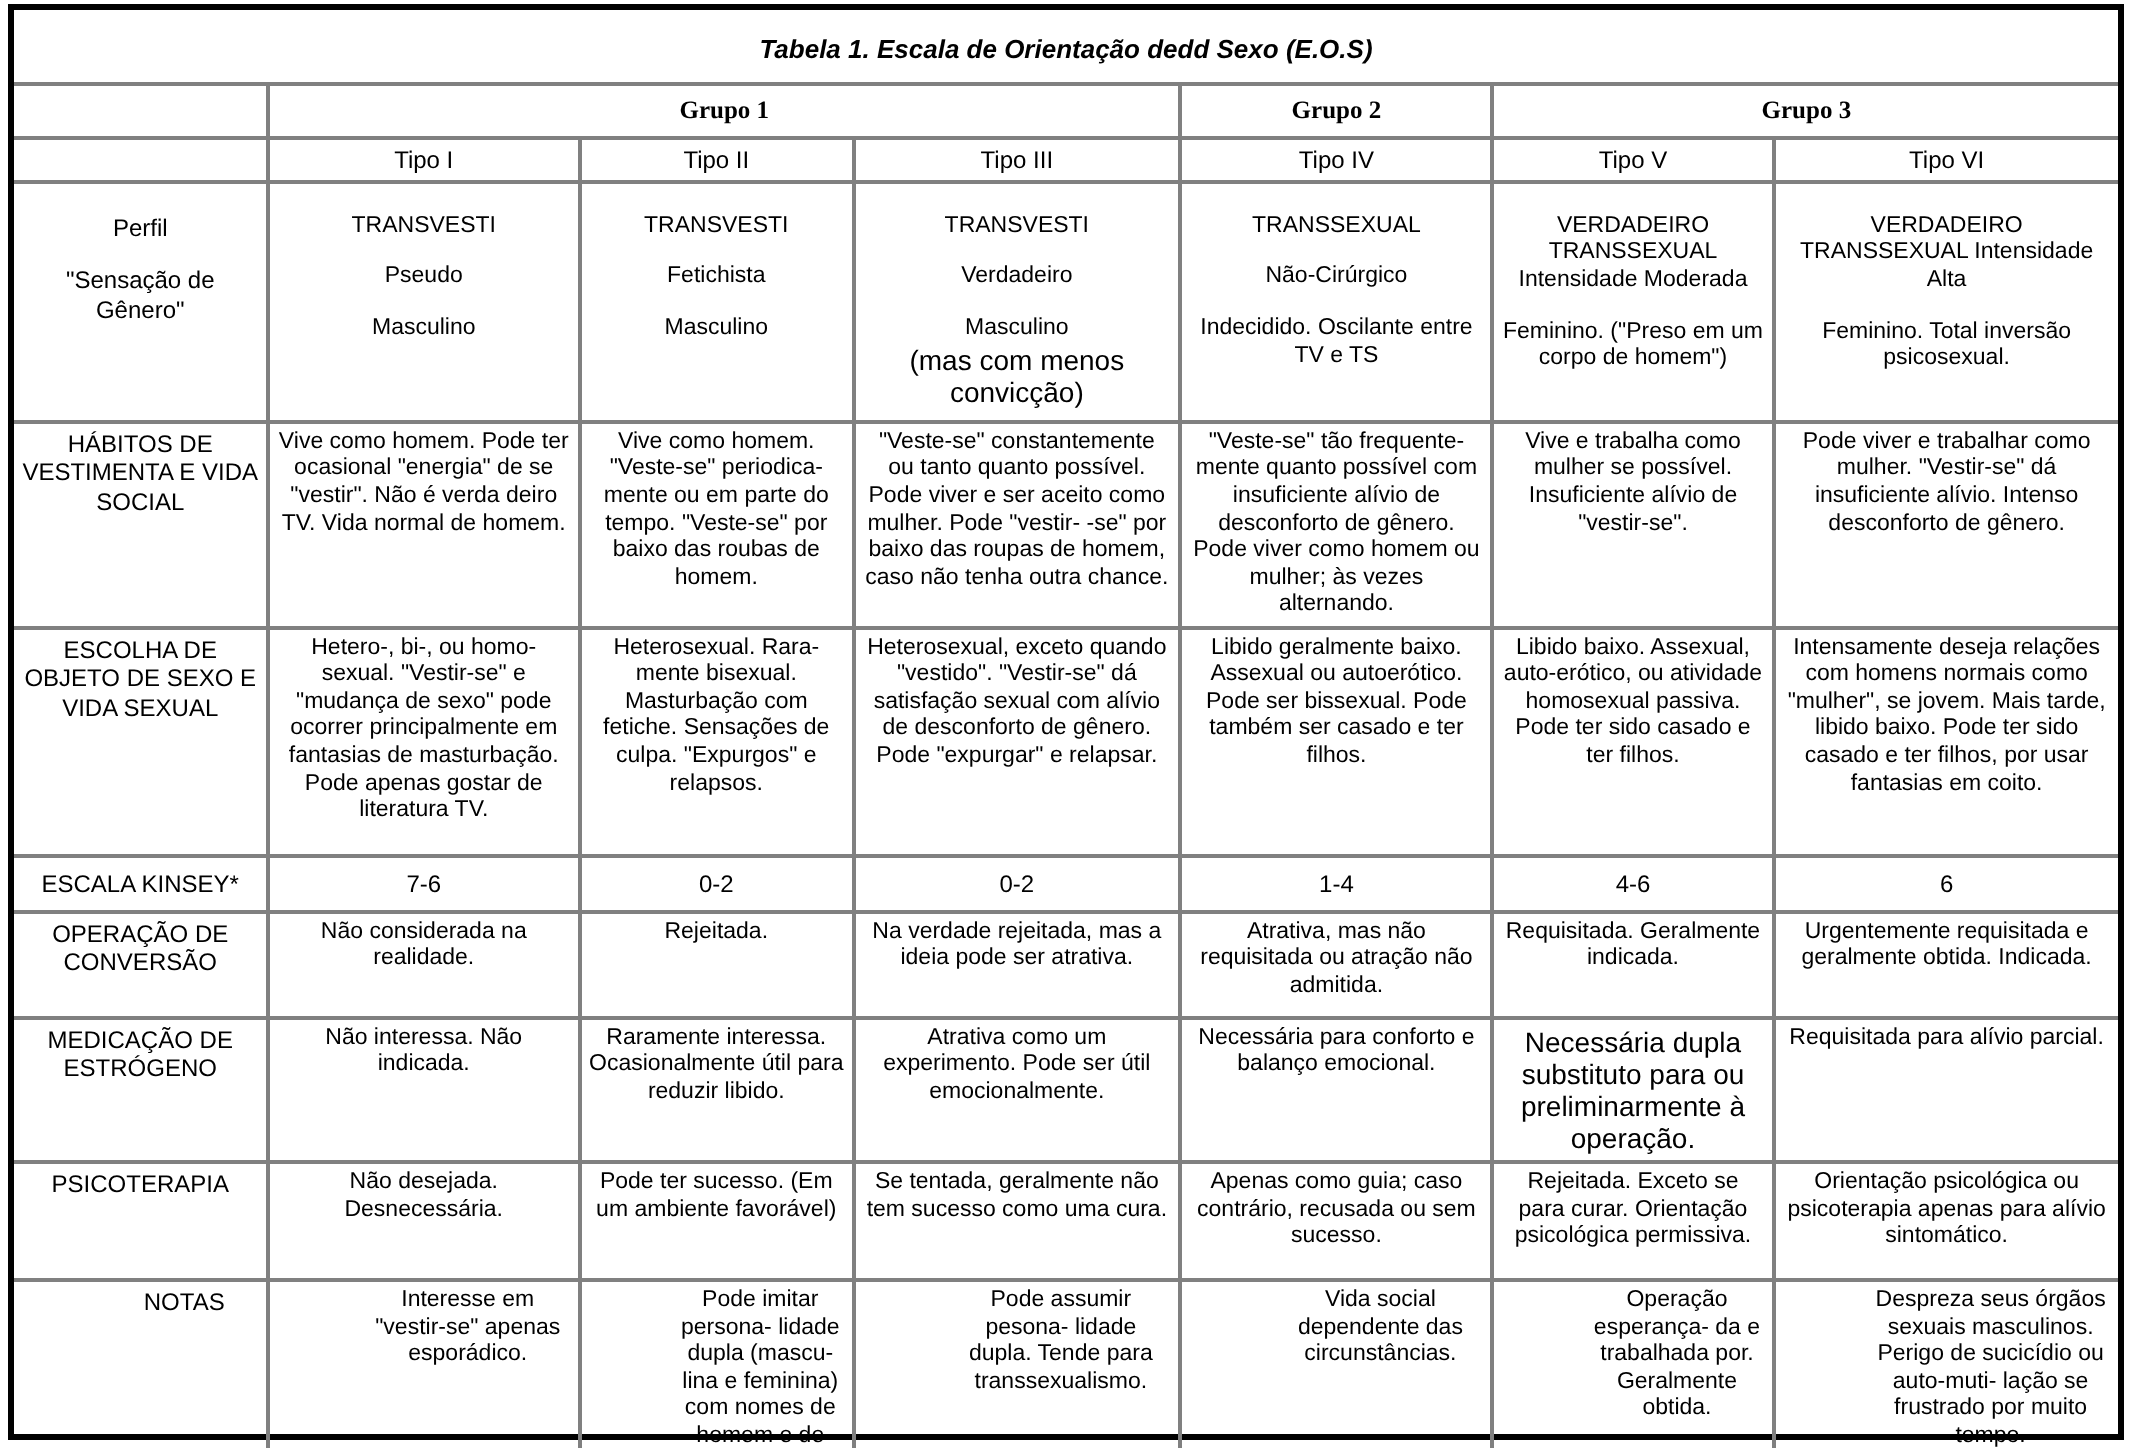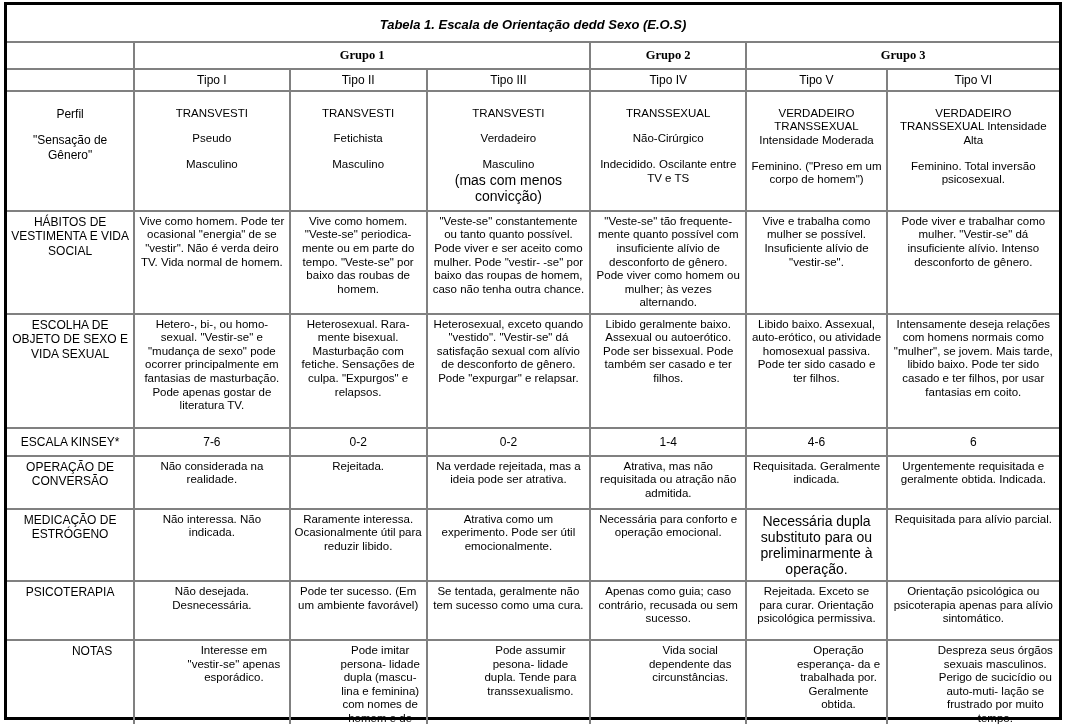--- a/index.html
+++ b/index.html
@@ -198,21 +198,21 @@
           <td class="data-cell">
             <div class="para">Não interessa. Não indicada.</div>
           </td>
           <td class="data-cell">
             <div class="para">Raramente interessa. Ocasionalmente útil para reduzir libido.</div>
           </td>
           <td class="data-cell">
             <div class="para">Atrativa como um experimento. Pode ser útil emocionalmente.</div>
           </td>
           <td class="data-cell">
-            <div class="para">Necessária para conforto e operação emocional.</div>
+            <div class="para">Necessária para conforto e balanço emocional.</div>
           </td>
           <td class="data-cell">
             <div class="para small">Necessária dupla substituto para ou preliminarmente à operação.</div>
           </td>
           <td class="data-cell">
             <div class="para">Requisitada para alívio parcial.</div>
           </td>
         </tr>
         <tr class="row-psicoterapia">
           <td class="label-cell">

